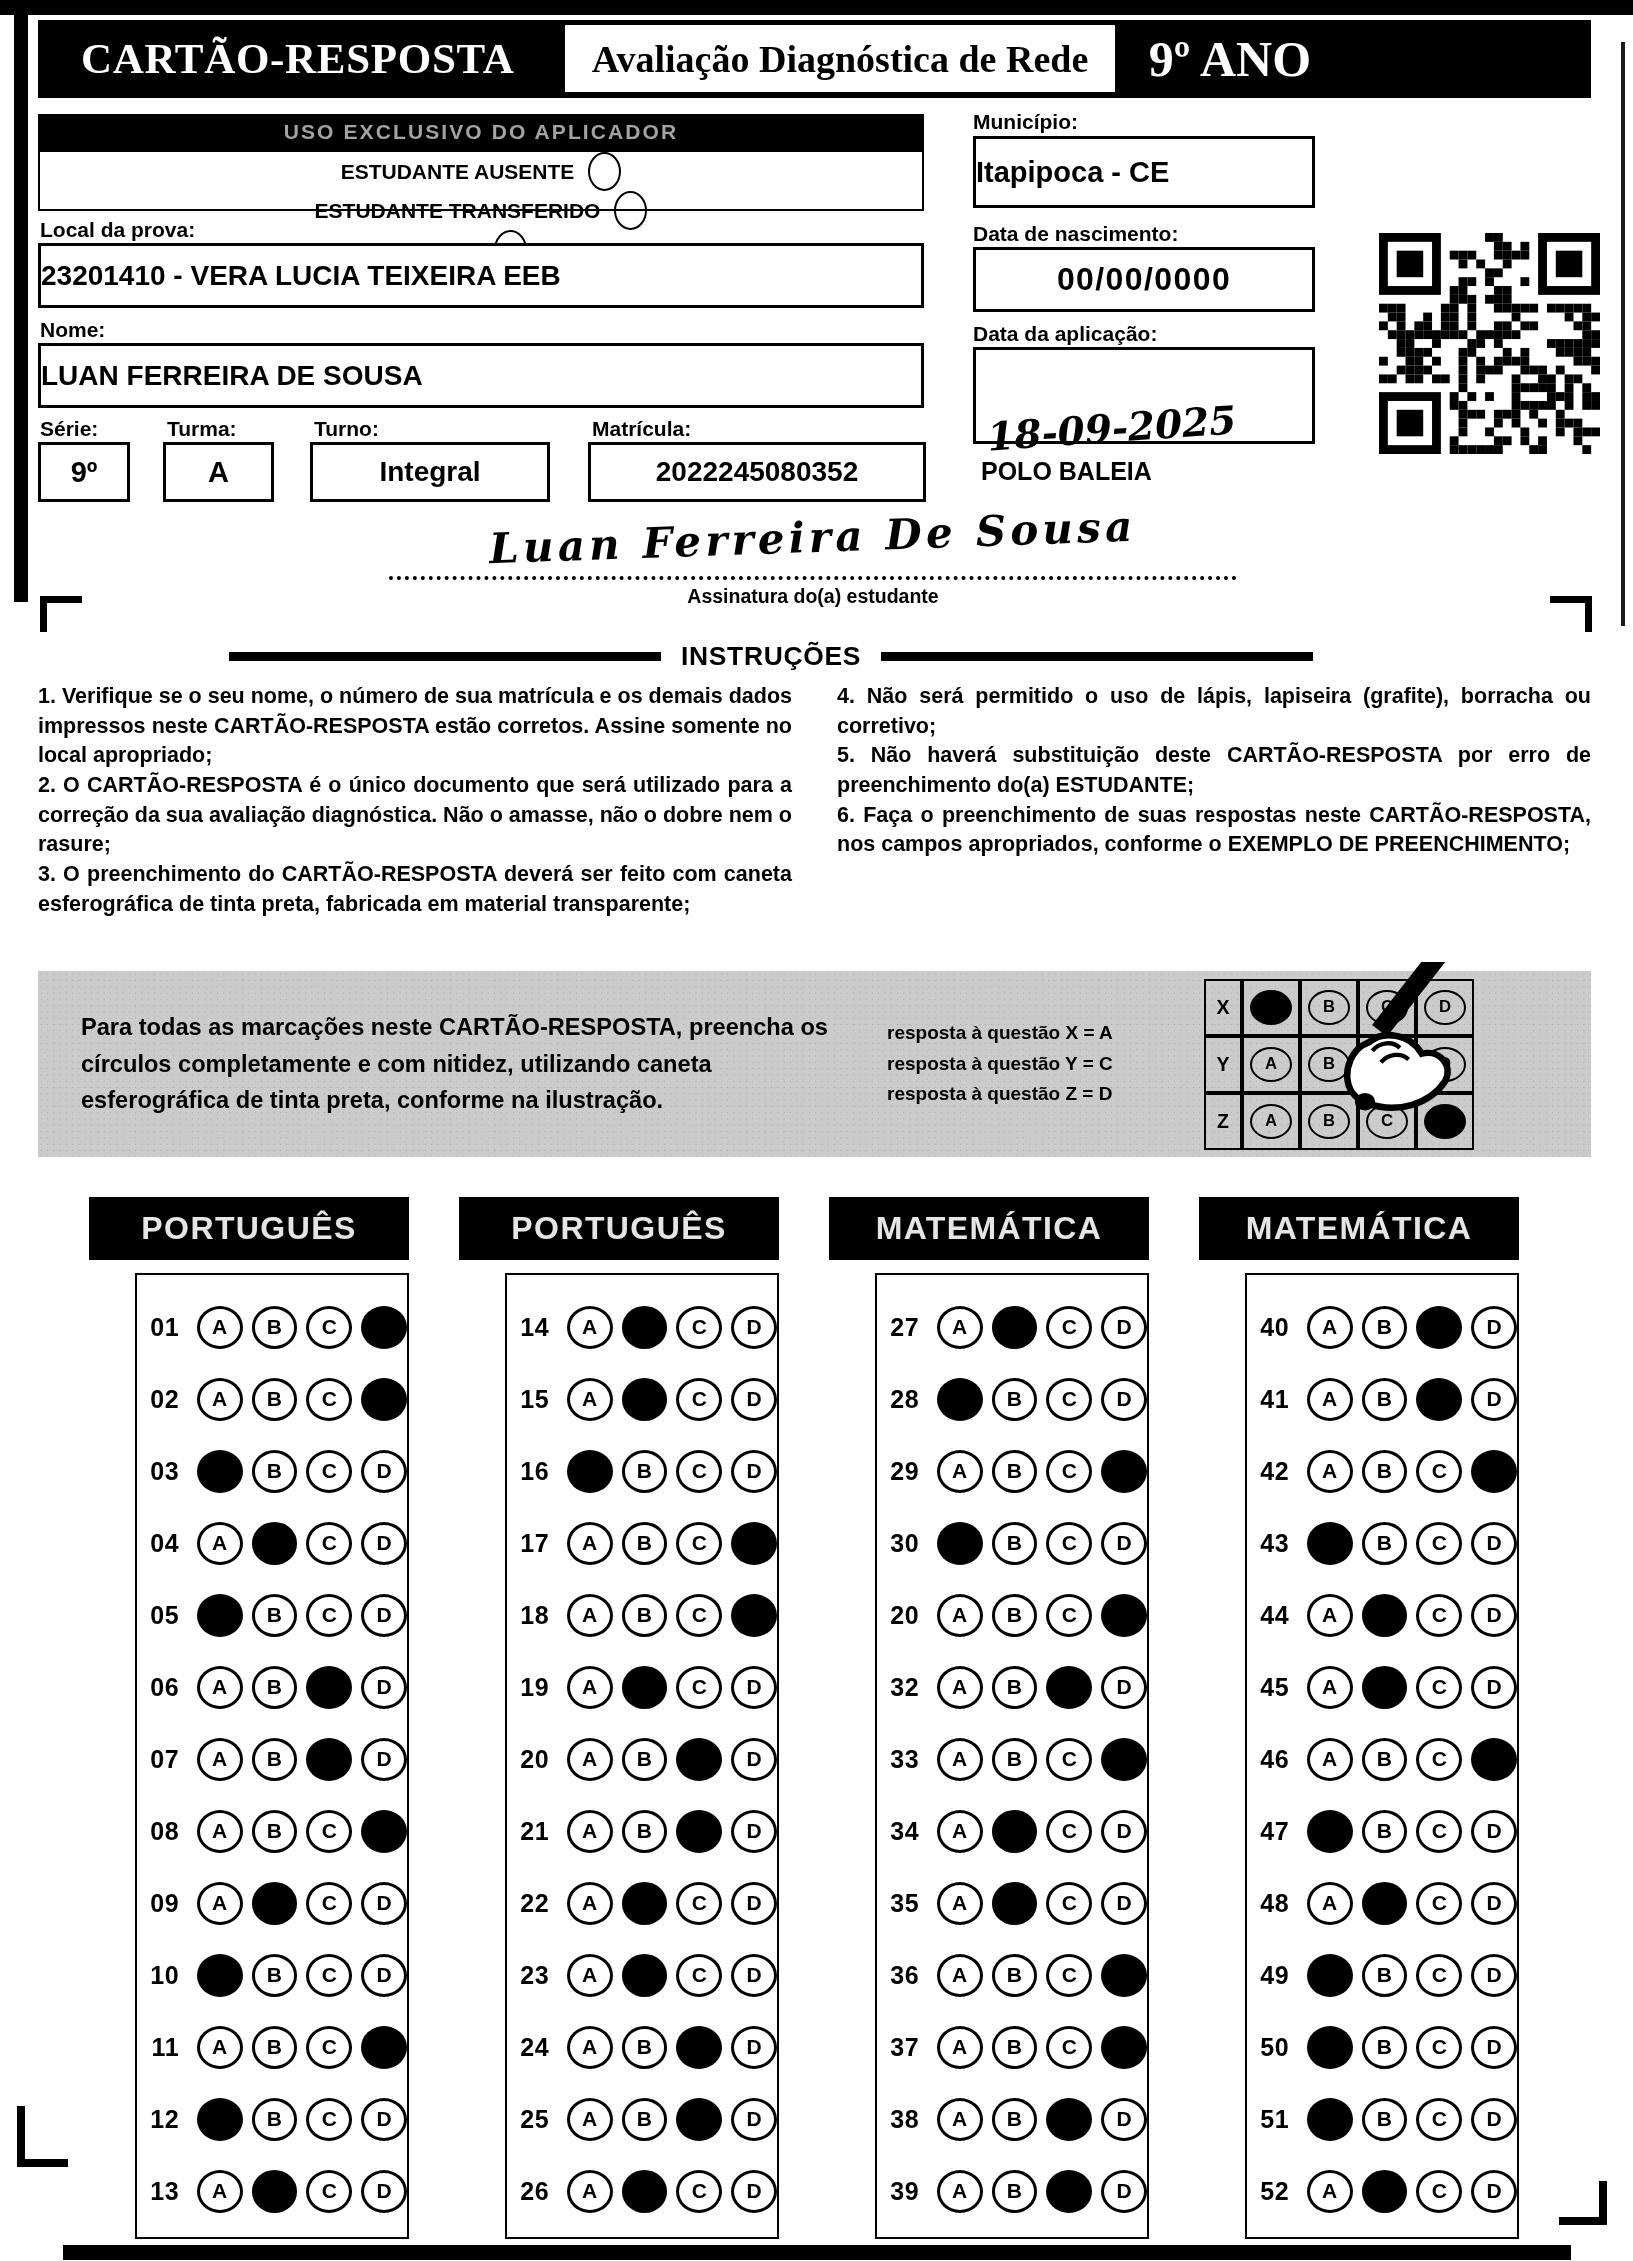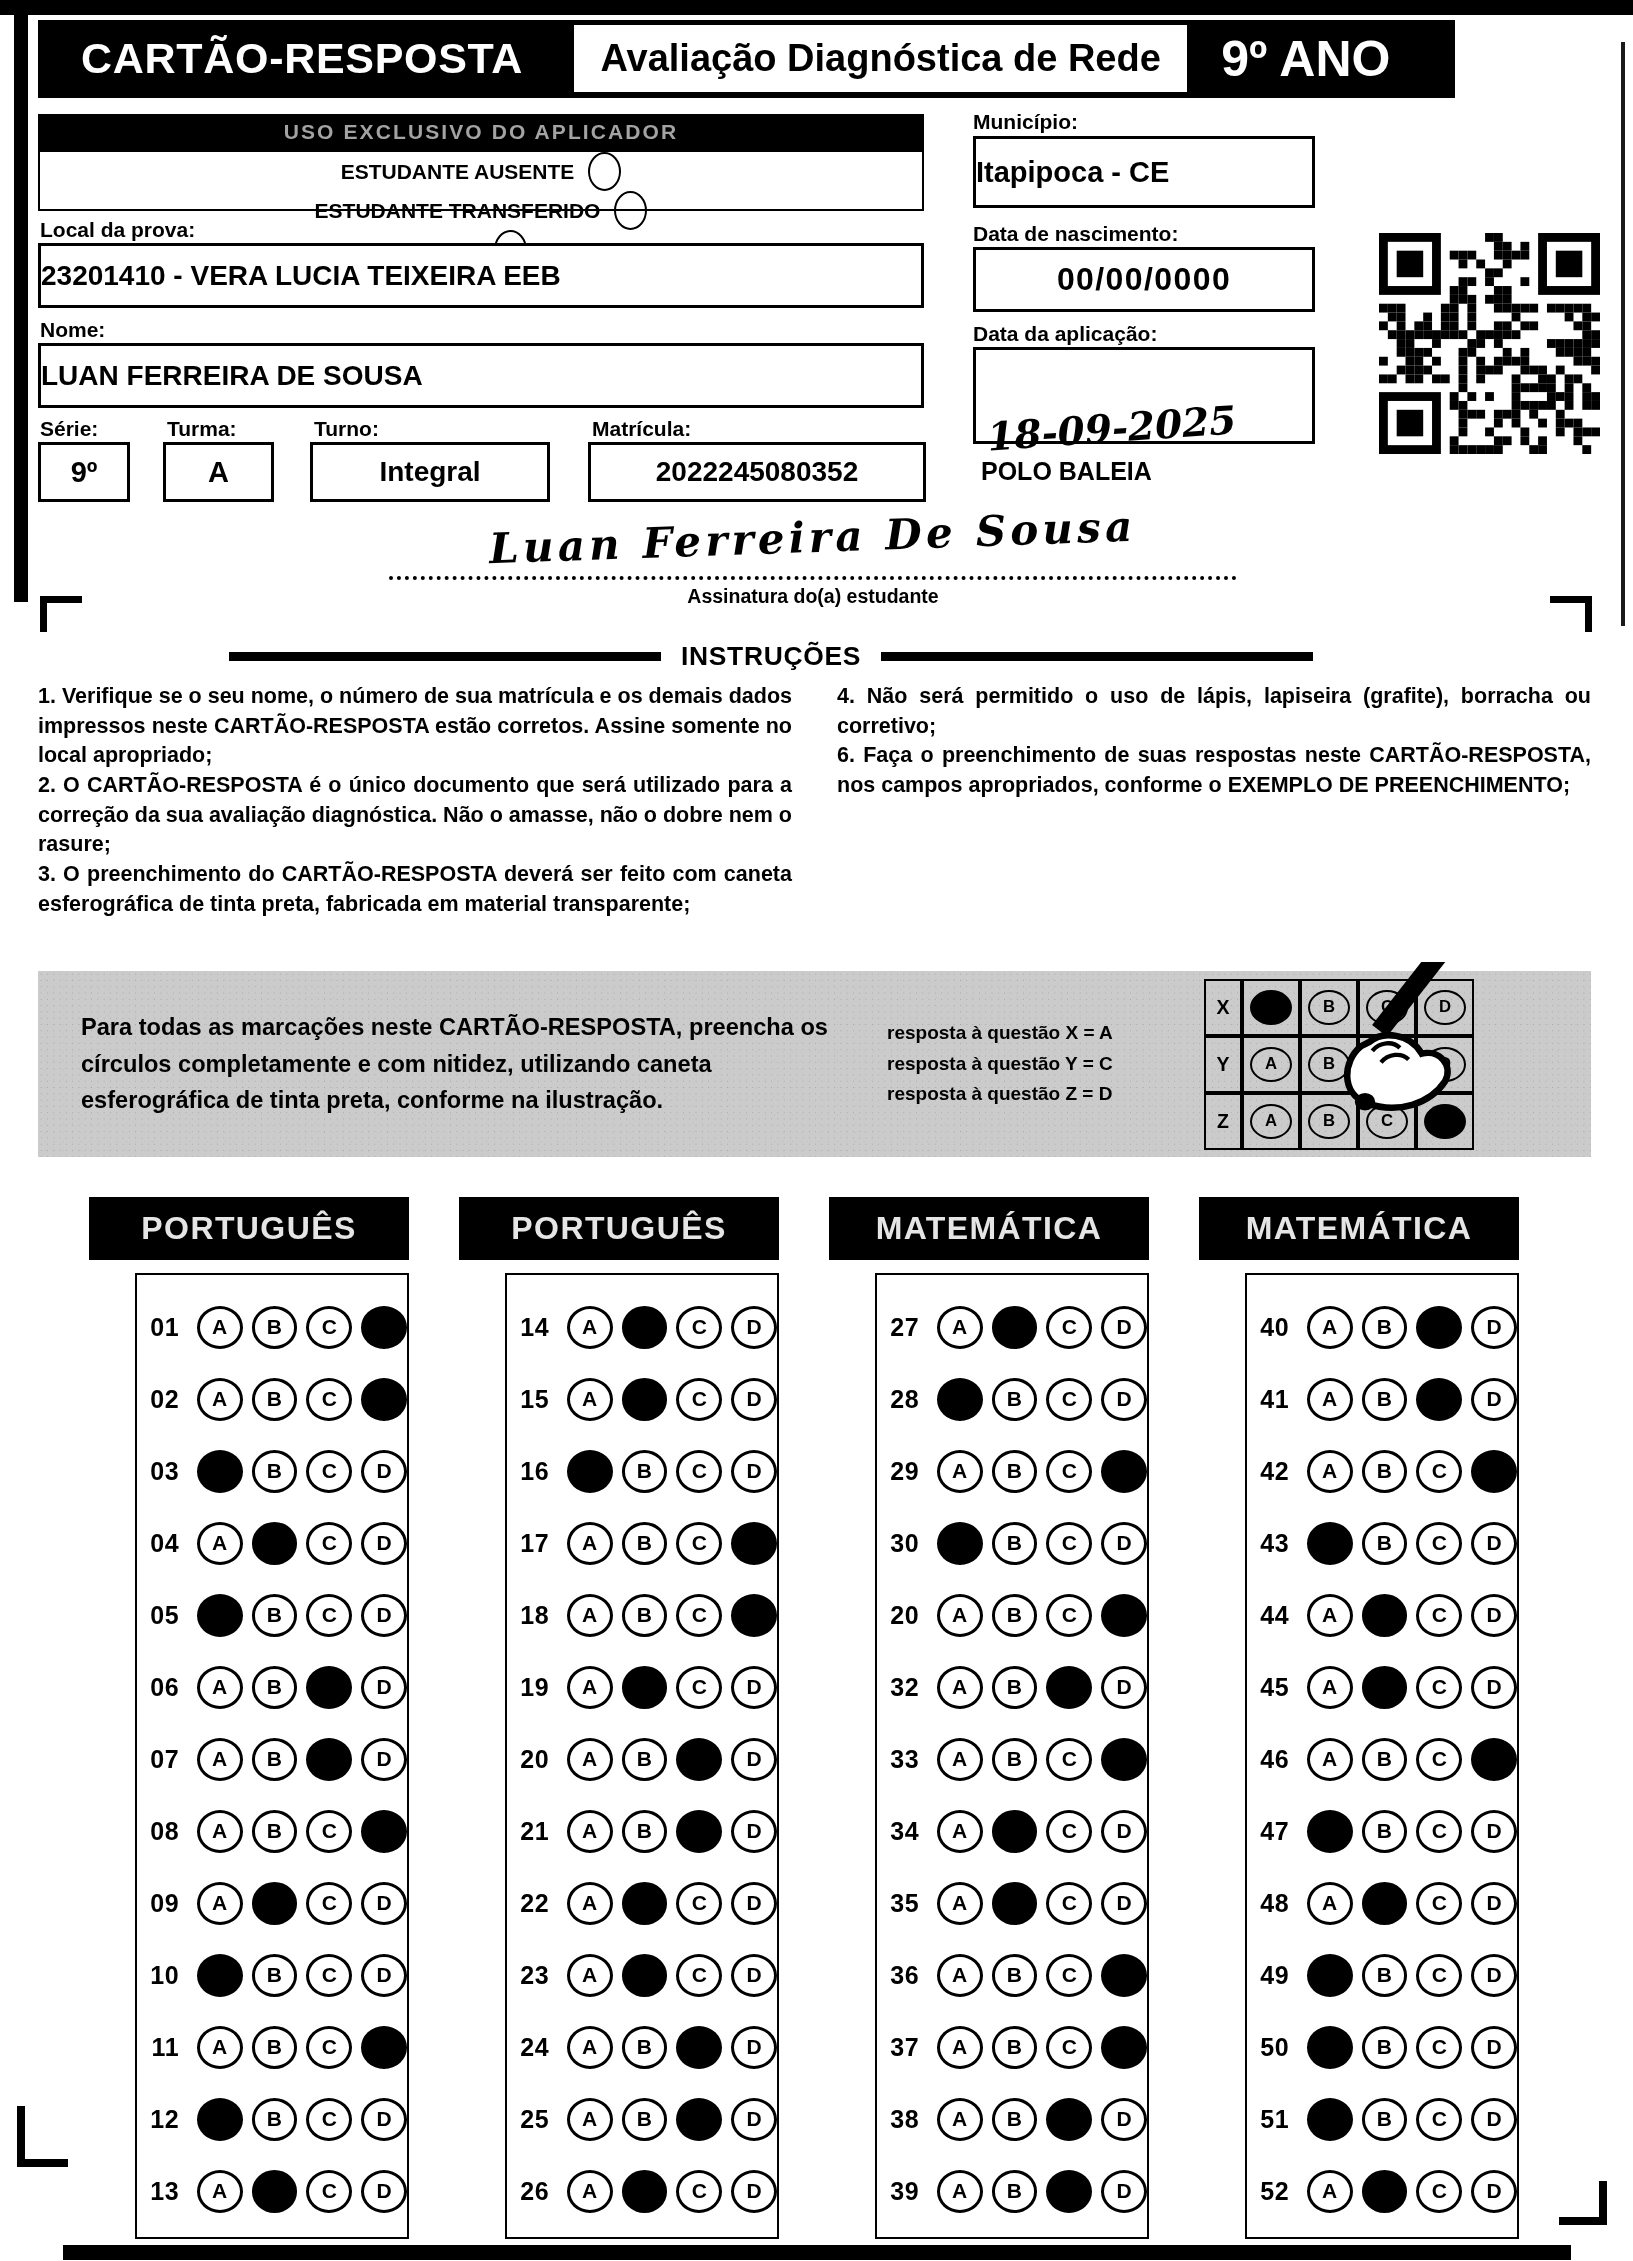--- a/index.html
+++ b/index.html
@@ -11,21 +11,21 @@
   .bottombar{position:absolute;left:63px;top:2245px;width:1508px;height:15.3px;background:#000;}
   .leftbar{position:absolute;left:14px;top:15.3px;width:14px;height:587px;background:#000;}
   .rightbar{position:absolute;left:1621px;top:42px;width:3.5px;height:584px;background:#1a1a1a;}
   .corner{position:absolute;}
   .corner-tl{left:40px;top:596px;width:35px;height:29px;border-left:7px solid #000;border-top:7px solid #000;}
   .corner-tr{left:1550px;top:596px;width:35px;height:29px;border-right:7px solid #000;border-top:7px solid #000;}
   .corner-bl{left:17.4px;top:2106px;width:43px;height:53px;border-left:8.3px solid #000;border-bottom:8.3px solid #000;}
   .corner-br{left:1559px;top:2181px;width:40px;height:36px;border-right:8.3px solid #000;border-bottom:8.3px solid #000;}
 
   
-  .band{position:absolute;left:38px;top:19.5px;width:1417px;height:78px;background:#000;display:flex;align-items:center;}
+  .band{position:absolute;left:38px;top:19.5px;width:1553px;height:78px;background:#000;display:flex;align-items:center;font-family:Liberation Serif, serif;}
   .band-title{color:#fff;font-weight:bold;font-size:43px;letter-spacing:0.7px;padding-left:43px;white-space:nowrap;}
   .band-subbox{background:#fff;border:2.8px solid #000;height:67px;margin-left:49px;display:flex;align-items:center;padding:0 26.4px;}
   .band-subtitle{font-weight:bold;font-size:38px;white-space:nowrap;}
   .band-grade{color:#fff;font-weight:bold;font-size:50px;margin-left:32px;white-space:nowrap;}
 
   
   .apl-bar{position:absolute;left:38px;top:114px;width:886px;height:36px;background:#000;color:#a3a3a3;font-weight:bold;font-size:21px;letter-spacing:2.1px;display:flex;align-items:center;justify-content:center;}
   .apl-box{position:absolute;left:38px;top:150px;width:886px;height:61px;border:2.8px solid #000;box-sizing:border-box;display:flex;align-items:center;justify-content:space-between;padding:0 29px;flex-direction:column;}
   .apl-opt{display:flex;align-items:center;}
   .apl-label{font-weight:bold;font-size:21px;white-space:nowrap;}
@@ -408,20 +408,21 @@
     <div class="instr-line"></div>
   </div>
 
   <div class="instr-col instr-left">
     <p>1. Verifique se o seu nome, o número de sua matrícula e os demais dados impressos neste CARTÃO-RESPOSTA estão corretos. Assine somente no local apropriado;</p>
     <p>2. O CARTÃO-RESPOSTA é o único documento que será utilizado para a correção da sua avaliação diagnóstica. Não o amasse, não o dobre nem o rasure;</p>
     <p>3. O preenchimento do CARTÃO-RESPOSTA deverá ser feito com caneta esferográfica de tinta preta, fabricada em material transparente;</p>
   </div>
   <div class="instr-col instr-right">
     <p>4. Não será permitido o uso de lápis, lapiseira (grafite), borracha ou corretivo;</p>
+    <p>5. Não haverá substituição deste CARTÃO-RESPOSTA por erro de preenchimento do(a) ESTUDANTE;</p>
     <p>6. Faça o preenchimento de suas respostas neste CARTÃO-RESPOSTA, nos campos apropriados, conforme o EXEMPLO DE PREENCHIMENTO;</p>
   </div>
 
   <div class="exbox">
     <div class="ex-text">Para todas as marcações neste CARTÃO-RESPOSTA, preencha os círculos completamente e com nitidez, utilizando caneta esferográfica de tinta preta, conforme na ilustração.</div>
     <div class="ex-legend">
       <div>resposta à questão X = A</div>
       <div>resposta à questão Y = C</div>
       <div>resposta à questão Z = D</div>
     </div>

